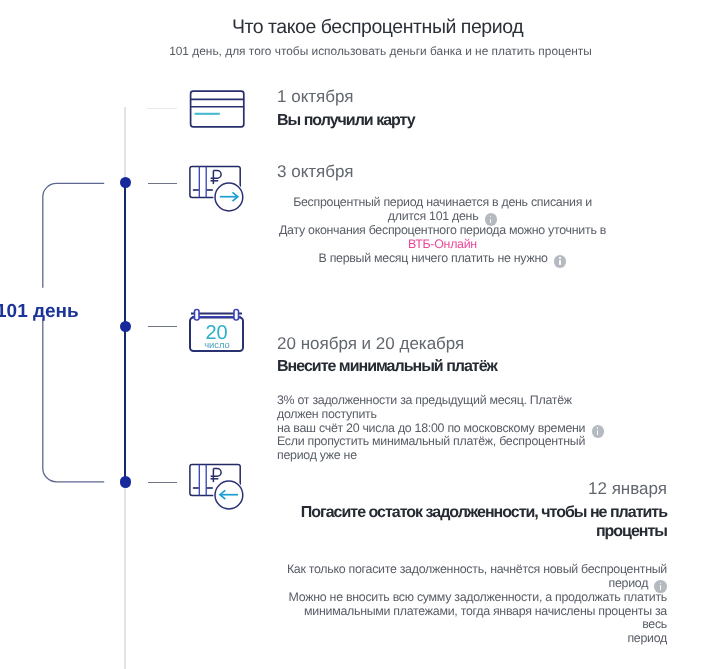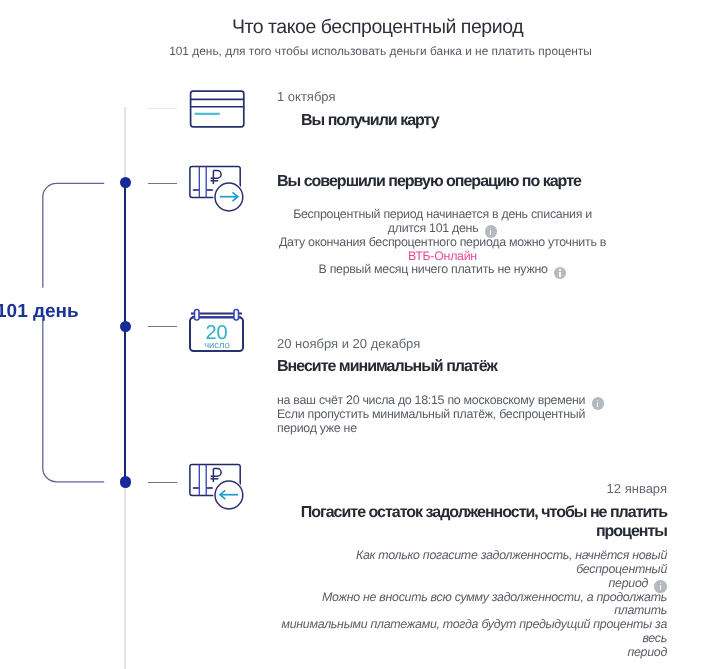--- a/index.html
+++ b/index.html
@@ -19,21 +19,21 @@
   .dot{position:absolute;width:11.6px;height:11.6px;border-radius:50%;background:#17299b;}
   .conn{position:absolute;height:1.3px;}
 
   
   .bracket{position:absolute;}
 
   #daysLabel{position:absolute;font-size:19px;font-weight:bold;color:#1b3497;white-space:nowrap;}
 
   
   .block{position:absolute;left:277px;}
-  .date{font-size:13px;color:#62676f;line-height:14px;}
+  .date{font-size:17px;color:#62676f;line-height:14px;}
   .head{font-size:16px;letter-spacing:-1px;font-weight:bold;color:#252a33;line-height:19.3px;}
   .desc{font-size:12.4px;letter-spacing:-0.28px;position:relative;color:#585d66;line-height:13.85px;}
   .link{color:#ec4899;}
   .info{display:inline-block;width:12.6px;height:12.6px;border-radius:50%;background:#b5bac1;
         position:relative;top:3px;margin-left:6.3px;margin-bottom:-3px;vertical-align:baseline;}
   .info::after{content:"";position:absolute;left:5.4px;top:2.4px;width:1.4px;height:1.4px;
         border-radius:50%;background:#fff;}
   .info::before{content:"";position:absolute;left:5.4px;top:5.1px;width:1.4px;height:4.8px;
         border-radius:0.7px;background:#fff;}
   .icon{position:absolute;}
@@ -128,45 +128,46 @@
     </g>
     <circle cx="42.9" cy="35" r="13.9" fill="none" stroke="#2b3272" stroke-width="1.5"></circle>
     <g stroke="#1b9ed1" stroke-width="1.7" fill="none" stroke-linecap="butt">
       <line x1="34.4" y1="34.7" x2="52.1" y2="34.7"></line>
       <path d="M39.3 30.3 L34 34.7 L39.3 39.1" stroke-linejoin="miter"></path>
     </g>
   </svg>
 
   <div class="block" style="top:90px;">
     <div class="date">1 октября</div>
-    <div class="head" style="margin-top:6.5px;margin-left:24px;">Вы получили карту</div>
+    <div class="head" style="margin-top:6.5px;">Вы получили карту</div>
   </div>
 
   <div class="block" style="top:165px;">
-    <div class="head" style="margin-top:6.5px;">Вы совершили первую операцию по карте</div>
+    <div class="date">3 октября</div>
     <div class="desc" style="margin-top:17.2px;text-align:center;">
       <div><span>Беспроцентный период начинается в день списания и длится 101 день</span><span class="info"></span></div>
       <div><span>Дату окончания беспроцентного периода можно уточнить в </span><span class="link">ВТБ-Онлайн</span></div>
       <div><span>В первый месяц ничего платить не нужно</span><span class="info"></span></div>
     </div>
   </div>
 
   <div class="block" style="top:308.7px;margin-top:28px;">
     <div class="date">20 ноября и 20 декабря</div>
     <div class="head" style="margin-top:6.5px;">Внесите минимальный платёж</div>
     <div class="desc" style="margin-top:17.4px;">
-      <div><span>на ваш счёт 20 числа до 18:15 по московскому времени</span><span class="info"></span></div>
+      <div><span>3% от задолженности за предыдущий месяц. Платёж должен поступить</span></div>
+      <div><span>на ваш счёт 20 числа до 18:00 по московскому времени</span><span class="info"></span></div>
       <div><span>Если пропустить минимальный платёж, беспроцентный период уже не</span></div>
     </div>
   </div>
 
   <div class="block" style="top:482px;text-align:right;">
     <div class="date">12 января</div>
     <div class="head" style="margin-top:6.5px;width:390px;">Погасите остаток задолженности, чтобы не платить проценты</div>
-    <div class="desc" style="margin-top:8px;font-style:italic;">
+    <div class="desc" style="margin-top:22px;">
       <div><span>Как только погасите задолженность, начнётся новый беспроцентный</span></div>
       <div><span>период</span><span class="info"></span></div>
       <div><span>Можно не вносить всю сумму задолженности, а продолжать платить</span></div>
-      <div><span>минимальными платежами, тогда будут предыдущий проценты за весь</span></div>
+      <div><span>минимальными платежами, тогда января начислены проценты за весь</span></div>
       <div><span>период</span></div>
     </div>
   </div>
 </div>
 
 </body></html>

